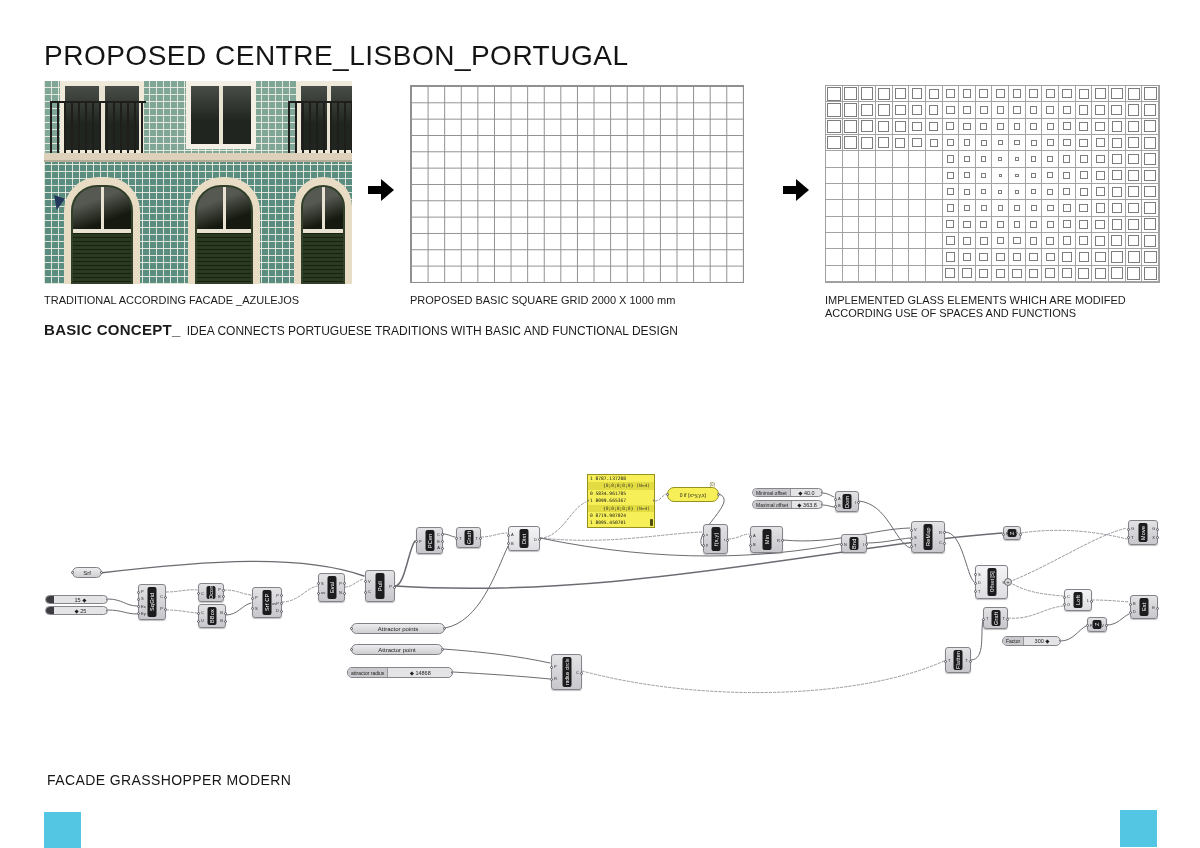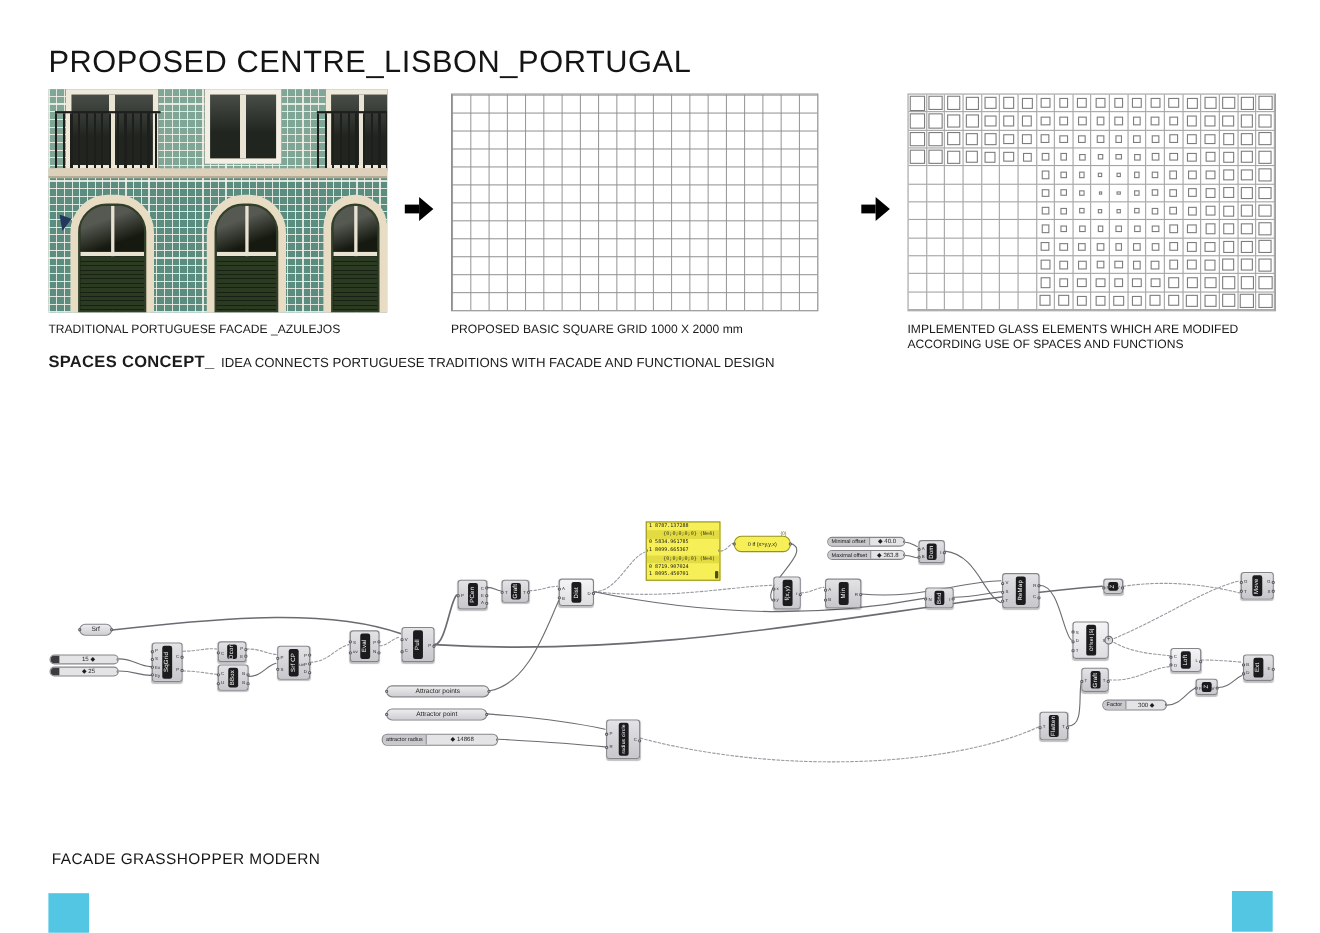--- a/index.html
+++ b/index.html
@@ -737,27 +737,27 @@
       <span style="width: 11.8603px; height: 11.8603px;"></span>
     </div>
     <div class="gcell">
       <span style="width: 12.5008px; height: 12.5008px;"></span>
     </div>
     <div class="gcell">
       <span style="width: 13.1648px; height: 13.1648px;"></span>
     </div>
   </div>
 
-<div class="caption cap1">TRADITIONAL PORTUGUESE FACADE _AZULEJOS</div>
-<div class="caption cap2">PROPOSED BASIC SQUARE GRID 1000 X 2000 mm</div>
+<div class="caption cap1">TRADITIONAL ACCORDING FACADE _AZULEJOS</div>
+<div class="caption cap2">PROPOSED BASIC SQUARE GRID 2000 X 1000 mm</div>
 <div class="caption cap3">IMPLEMENTED GLASS ELEMENTS WHICH ARE MODIFED
 ACCORDING USE OF SPACES AND FUNCTIONS</div>
 
 <div class="concept">
-  <b>SPACES CONCEPT_</b><span>IDEA CONNECTS PORTUGUESE TRADITIONS WITH FACADE AND FUNCTIONAL DESIGN</span>
+  <b>BASIC CONCEPT_</b><span>IDEA CONNECTS PORTUGUESE TRADITIONS WITH BASIC AND FUNCTIONAL DESIGN</span>
 </div>
 
 <div class="gh">
   <svg width="1200" height="848" viewBox="0 0 1200 848">
       <path d="M100 573 C210 560,302 554,364 576" fill="none" stroke="#6b6b72" stroke-width="1.4" stroke-linecap="round"></path>
       <path d="M108 599 C122 599,126 606,137 606" fill="none" stroke="#6b6b72" stroke-width="1" stroke-linecap="round"></path>
       <path d="M108 610 C122 610,126 614,137 614" fill="none" stroke="#6b6b72" stroke-width="1" stroke-linecap="round"></path>
       <path d="M166 592 C180 592,186 589,197 590" fill="none" stroke="#9a9aa2" stroke-width="1" stroke-linecap="round" stroke-dasharray="2.4 1.8"></path>
       <path d="M166 610 C180 610,186 612,197 613" fill="none" stroke="#9a9aa2" stroke-width="1" stroke-linecap="round" stroke-dasharray="2.4 1.8"></path>
       <path d="M224 590 C238 590,241 594,251 595" fill="none" stroke="#9a9aa2" stroke-width="1" stroke-linecap="round" stroke-dasharray="2.4 1.8"></path>

